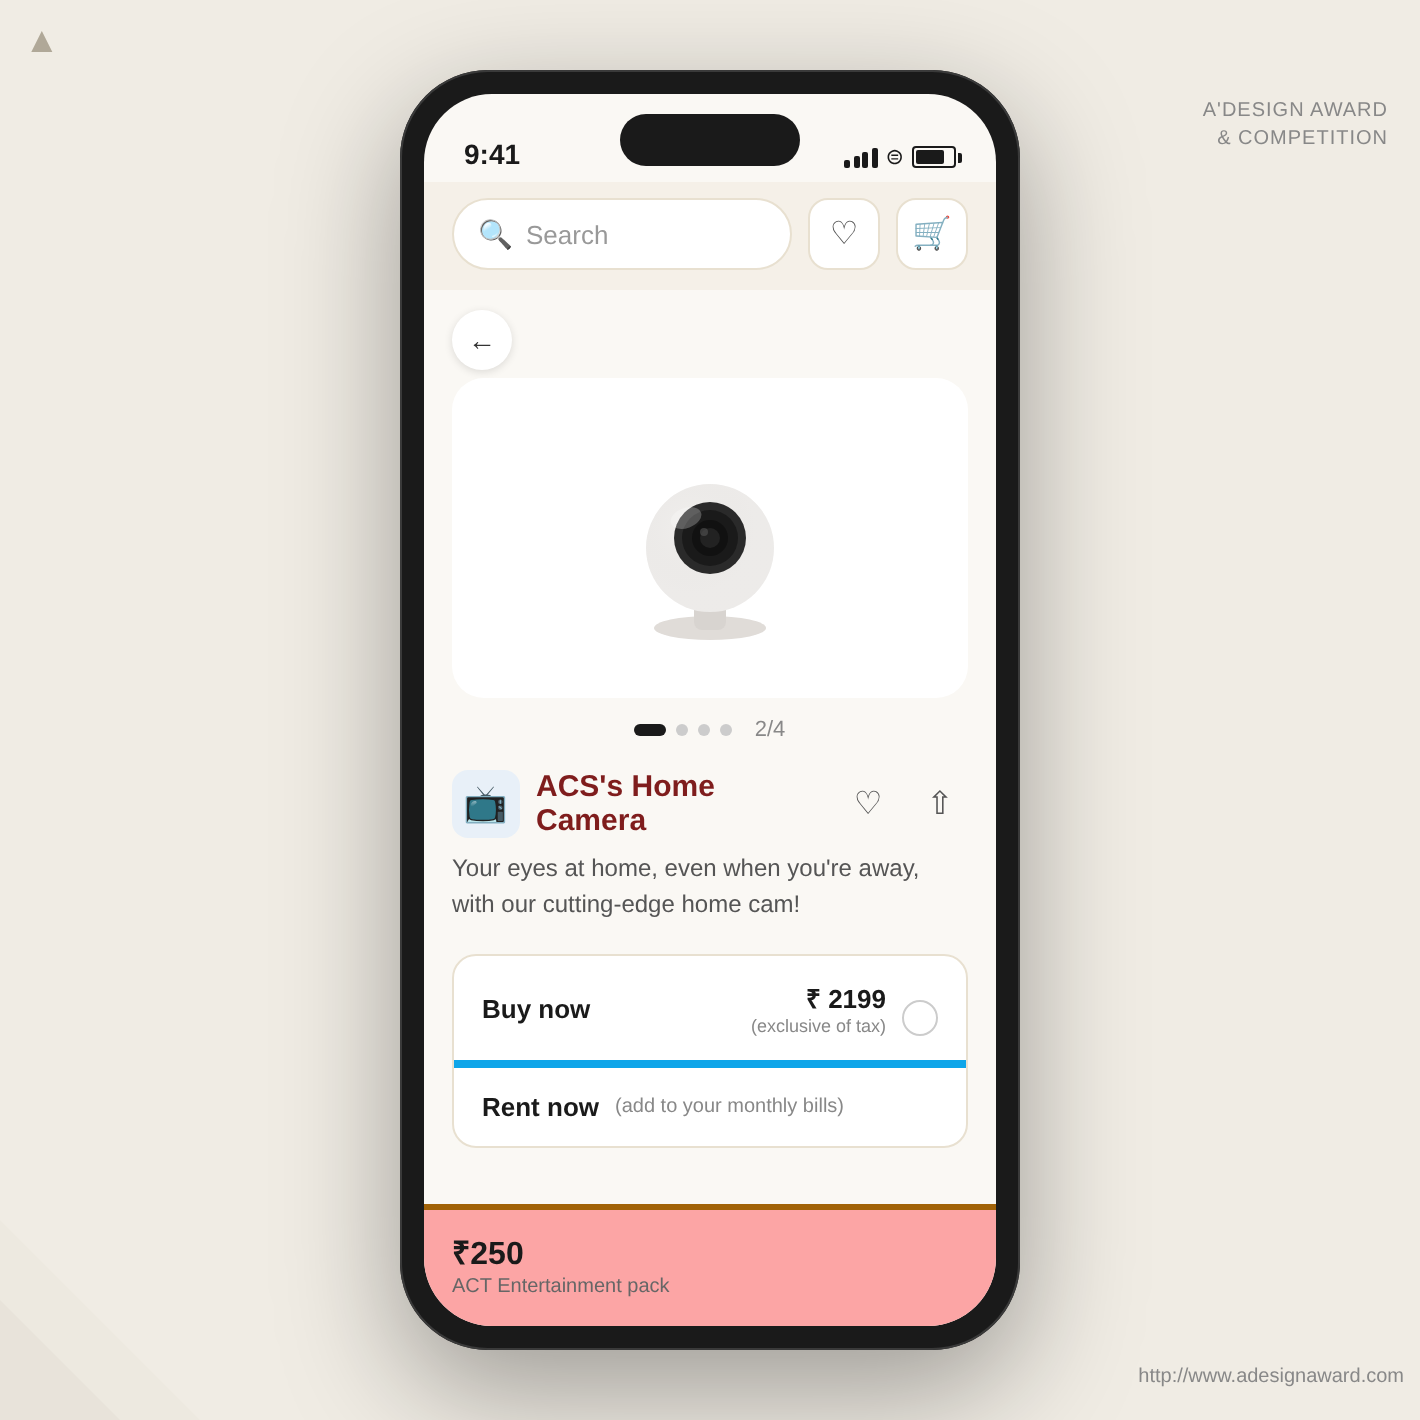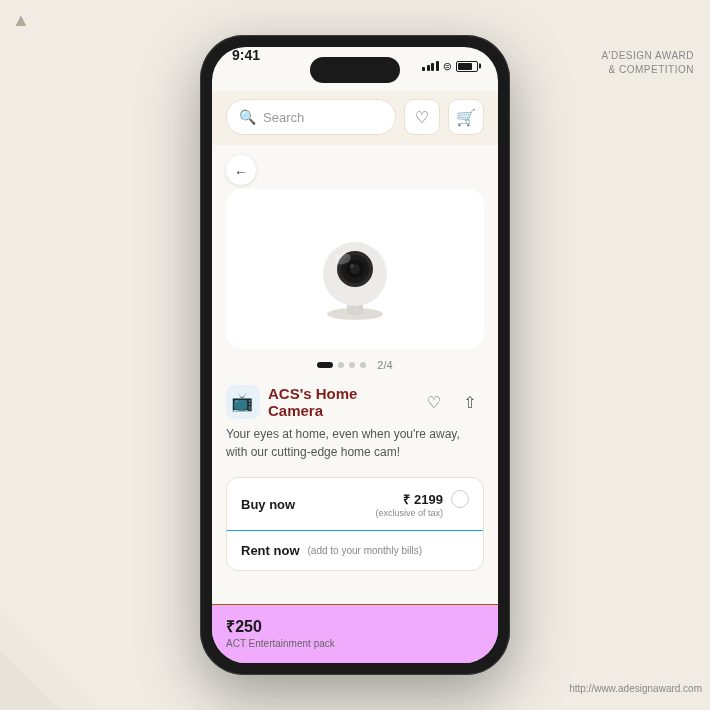--- a/index.html
+++ b/index.html
@@ -72,20 +72,21 @@
       width: 90px;
       height: 26px;
       background: #1a1a1a;
       border-radius: 14px;
       z-index: 10;
     }
     
     .status-bar {
       height: 44px;
       display: flex;
+      align-items: flex-end;
       justify-content: space-between;
       padding: 0 20px 6px;
       position: relative;
       z-index: 5;
       flex-shrink: 0;
     }
     .status-time {
       font-size: 14px;
       font-weight: 600;
       color: #1a1a1a;
@@ -302,30 +303,30 @@
       background: #fff;
       border-radius: 12px;
       border: 1px solid #e8e0d0;
       overflow: hidden;
     }
     .buy-row {
       padding: 12px 14px;
       display: flex;
       align-items: center;
       justify-content: space-between;
-      border-bottom: 1px solid #0ea5e9;
+      border-bottom: 4px solid #0ea5e9;
     }
     .buy-label {
       font-size: 13px;
       font-weight: 600;
       color: #1a1a1a;
     }
     .buy-price-area {
       display: flex;
-      align-items: flex-start;
+      align-items: flex-end;
       gap: 8px;
     }
     .buy-price {
       text-align: right;
     }
     .price-main {
       font-size: 13px;
       font-weight: 600;
       color: #1a1a1a;
       display: block;
@@ -352,26 +353,26 @@
       color: #1a1a1a;
     }
     .rent-sub {
       font-size: 10px;
       color: #888;
       margin-left: 8px;
     }
 
     
     .bottom-bar {
-      background: #f0abfc;
+      background: #fca5a5;
       padding: 10px 14px 14px;
       display: flex;
       align-items: flex-end;
       justify-content: space-between;
-      border-top: 1px solid #a16207;
+      border-top: 3px solid #a16207;
       flex-shrink: 0;
       margin-top: auto;
     }
     .bottom-price-area {}
     .bottom-price {
       font-size: 16px;
       font-weight: 700;
       color: #1a1a1a;
     }
     .bottom-pack {

